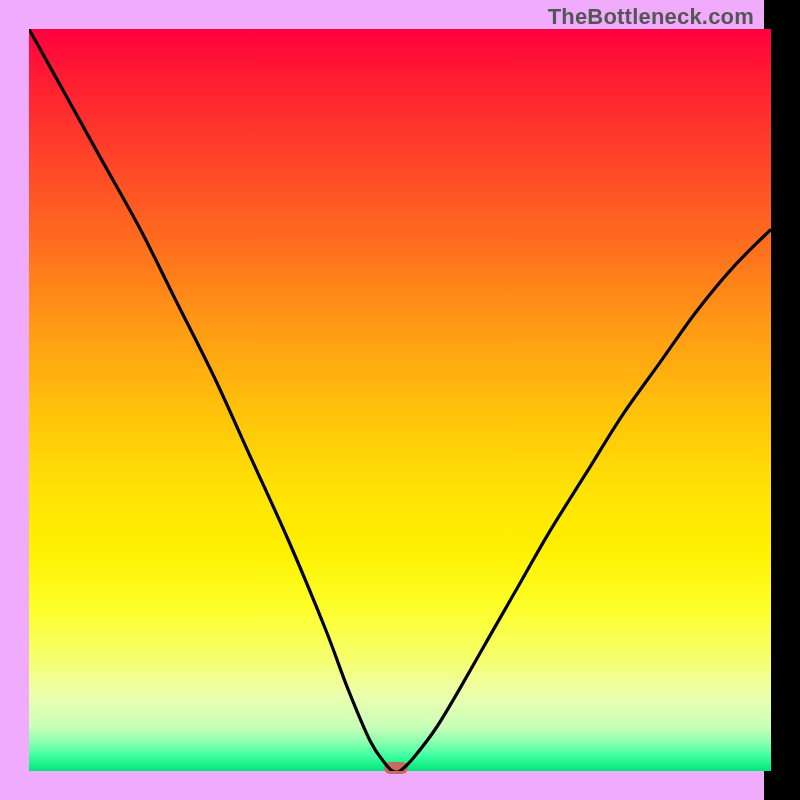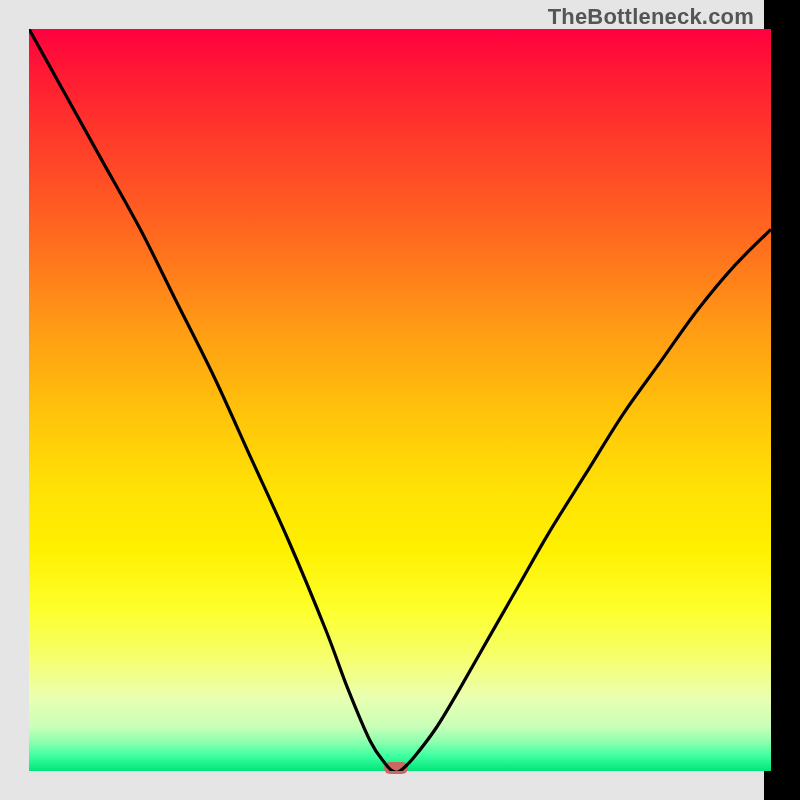--- a/index.html
+++ b/index.html
@@ -8,21 +8,21 @@
     width: 800px;
     height: 800px;
     background: #000;
     overflow: hidden;
     font-family: Arial, Helvetica, sans-serif;
   }
   .frame {
     position: relative;
     width: 764px;
     height: 800px;
-    background: #e5e5e5;
+    background: #f0abfc;
   }
   .watermark {
     position: absolute;
     top: 4px;
     right: 10px;
     font-size: 22px;
     font-weight: 600;
     color: #555;
     letter-spacing: 0.2px;
     z-index: 5;

